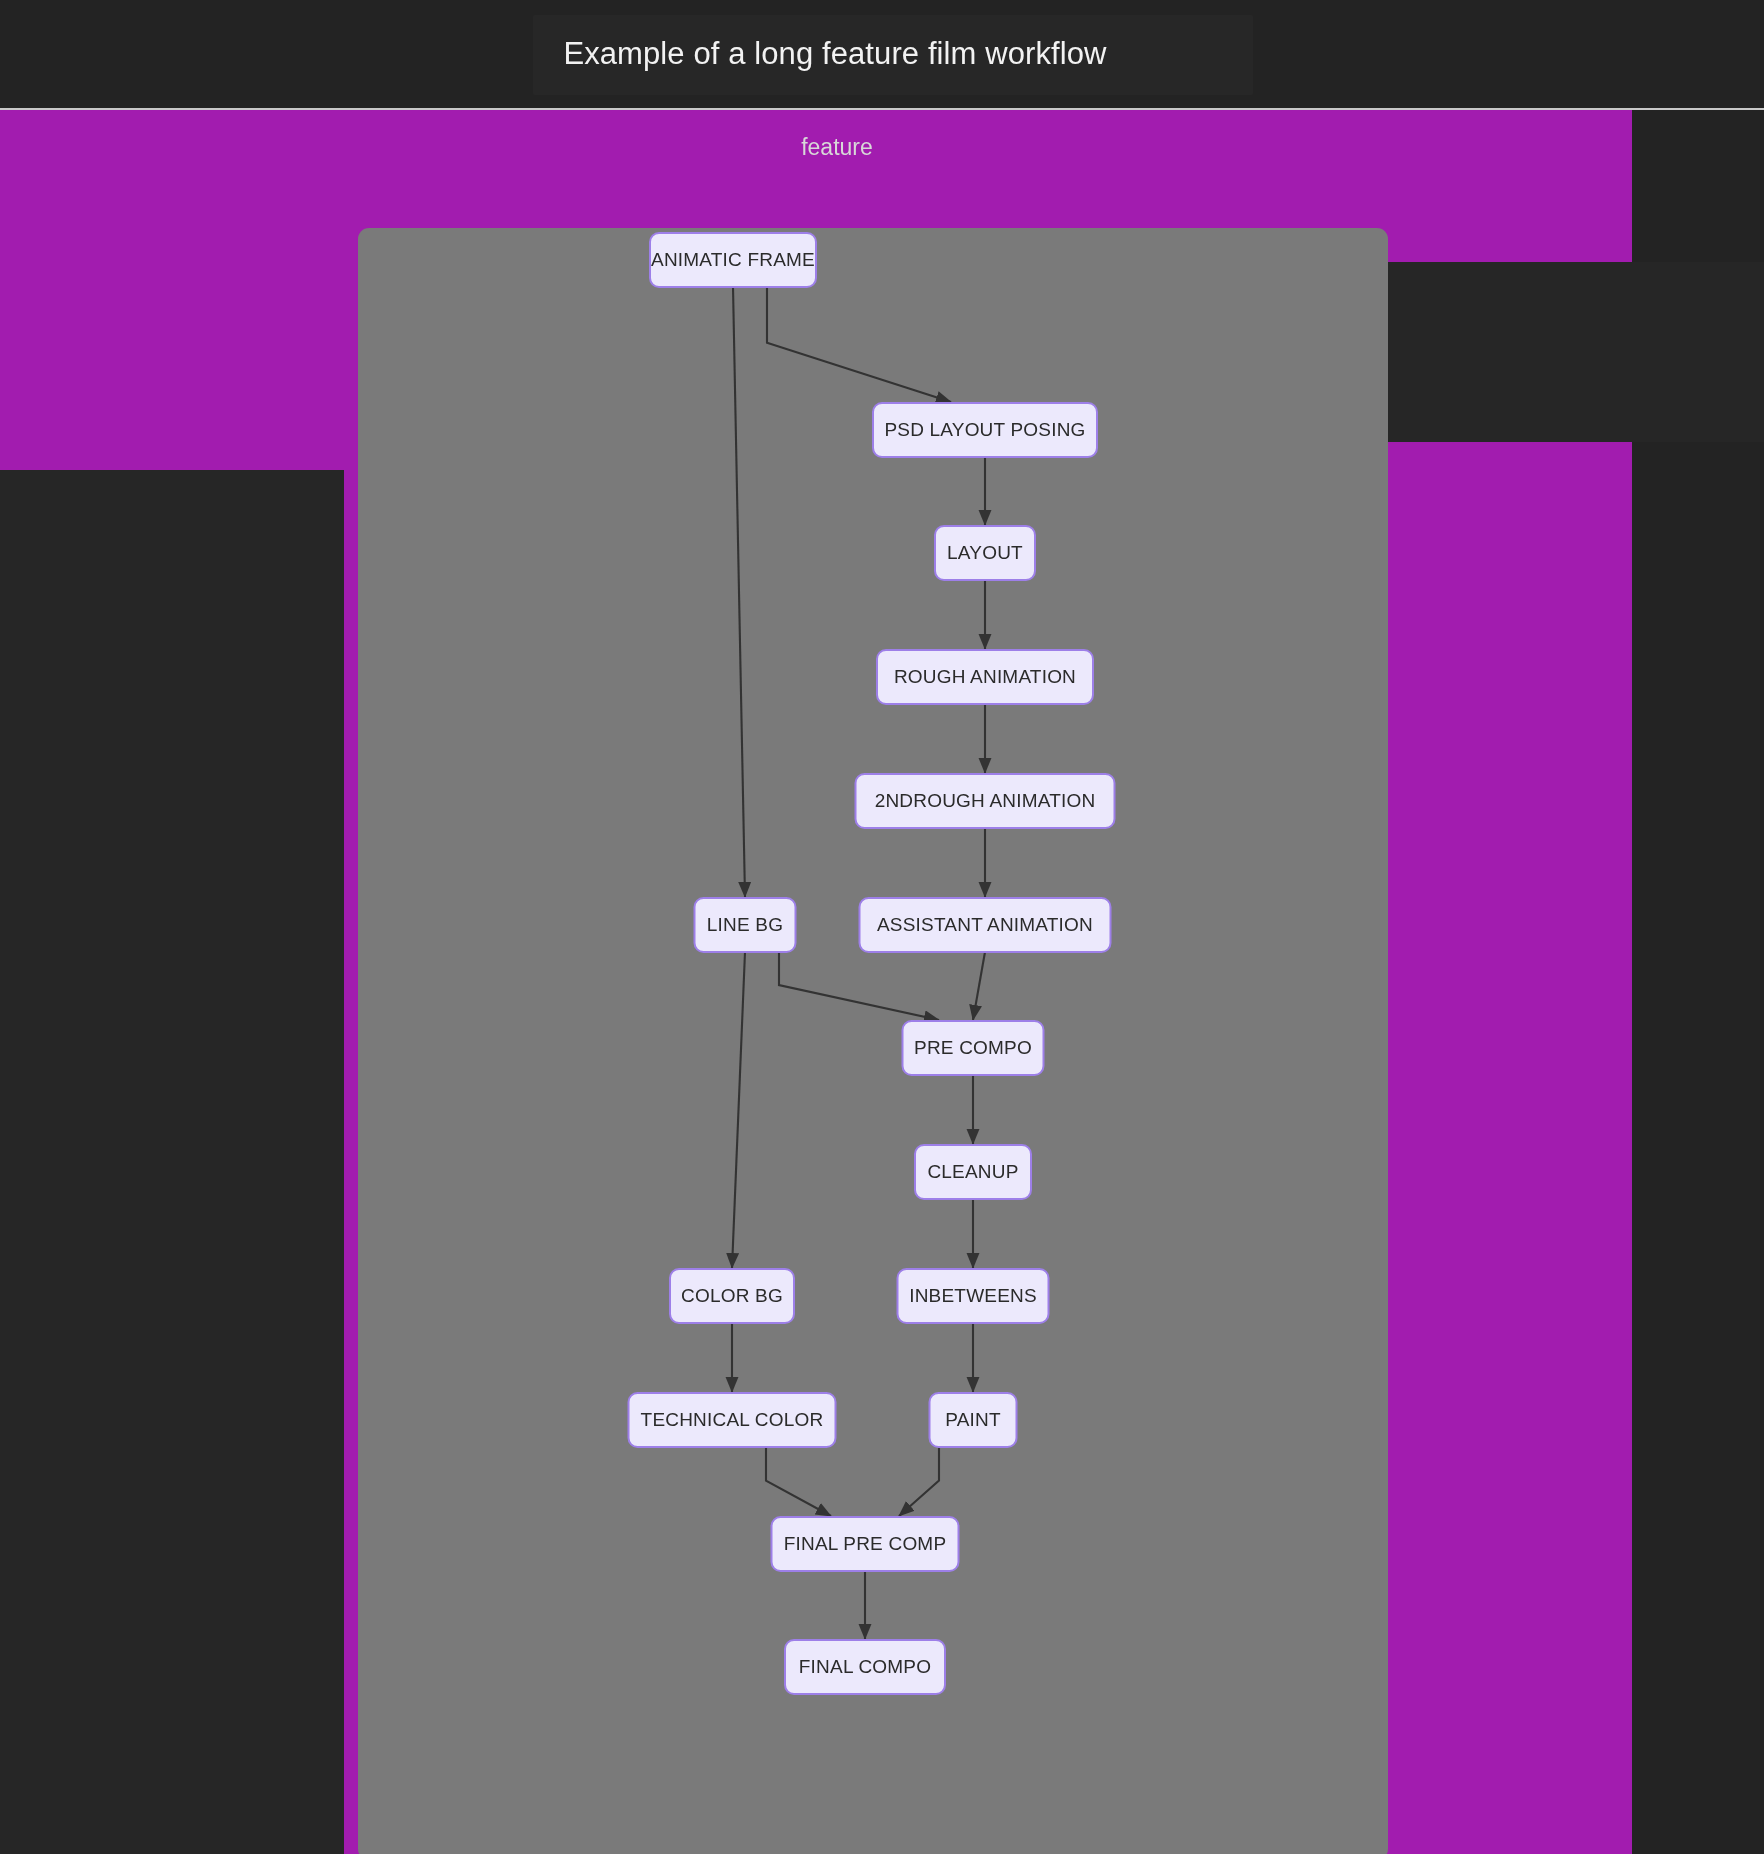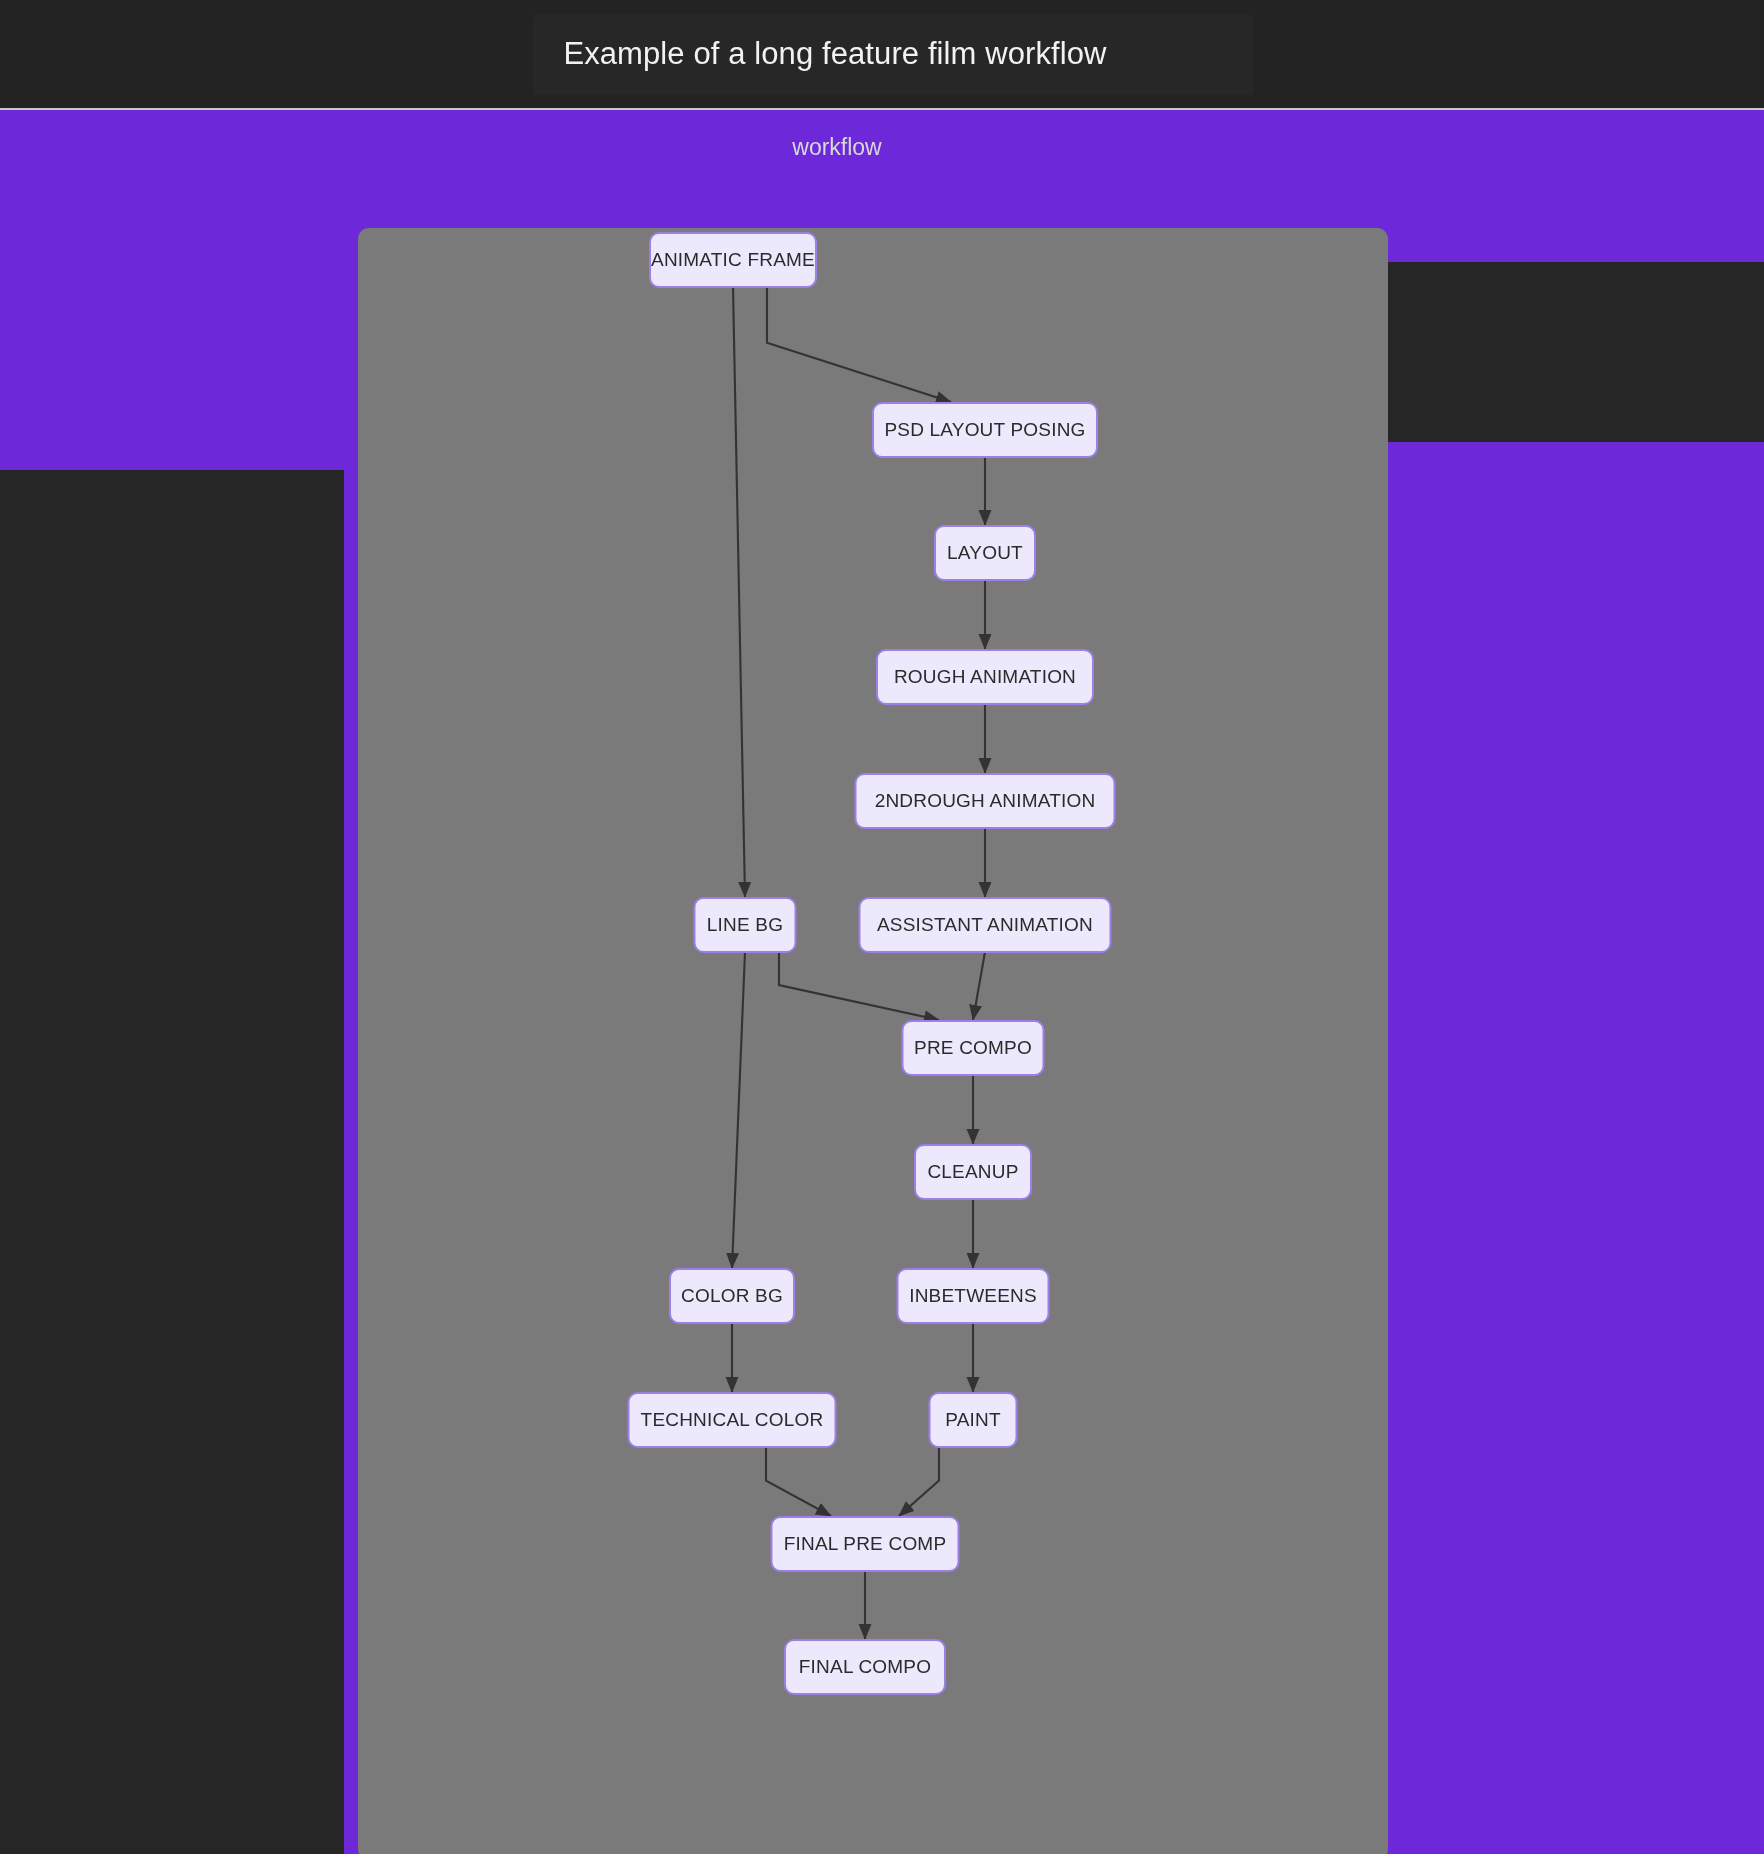--- a/index.html
+++ b/index.html
@@ -9,23 +9,23 @@
     padding: 0;
     width: 1764px;
     height: 1854px;
     background: #232323;
     font-family: "Liberation Sans", sans-serif;
     overflow: hidden;
   }
 
   #app {
     position: relative;
-    width: 1764px;
+    width: 1632px;
     height: 1854px;
-    background: #6d28d9;
+    background: #a21caf;
   }
 
   
   #header {
     position: absolute;
     left: 0; top: 0;
     width: 1764px;
     height: 110px;
     background: #232323;
     border-bottom: 2px solid #c9c9c9;
@@ -126,21 +126,21 @@
   <div id="header">
     <div id="header-plate"></div>
     <div id="page-title">Example of a long feature film workflow</div>
   </div>
 
   <div id="content">
 
     <div id="tint-right"></div>
     <div id="tint-left"></div>
 
-    <div id="preview-label">workflow</div>
+    <div id="preview-label">feature</div>
 
     <div id="diagram-canvas">
       <svg id="flow-svg" viewBox="0 0 1030 1632" xmlns="http://www.w3.org/2000/svg">
         <defs>
           <marker id="arrowhead" markerWidth="9" markerHeight="9" refX="7.2" refY="3.1" orient="auto" markerUnits="strokeWidth">
             <path d="M0,0 L7.6,3.1 L0,6.2 z" fill="#333333"></path>
           </marker>
         </defs>
         <g id="edge-layer">
             <path class="edge-path" d="M409,59 L409,114.68 L593,174" marker-end="url(#arrowhead)"></path>

